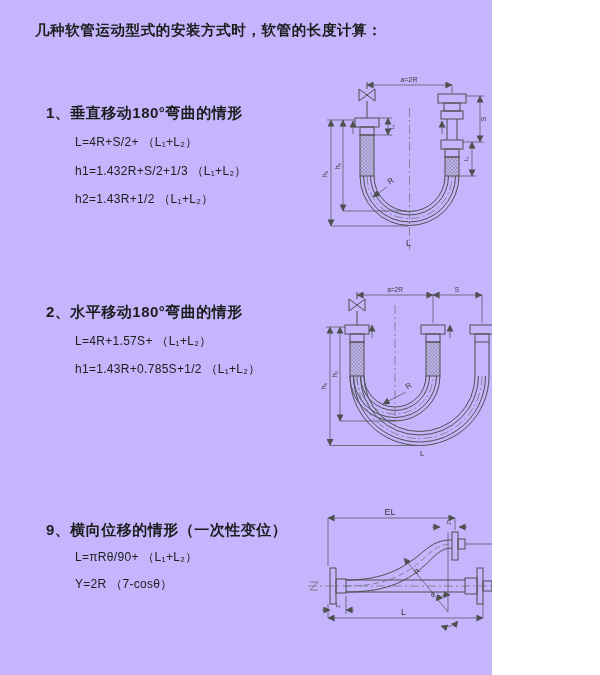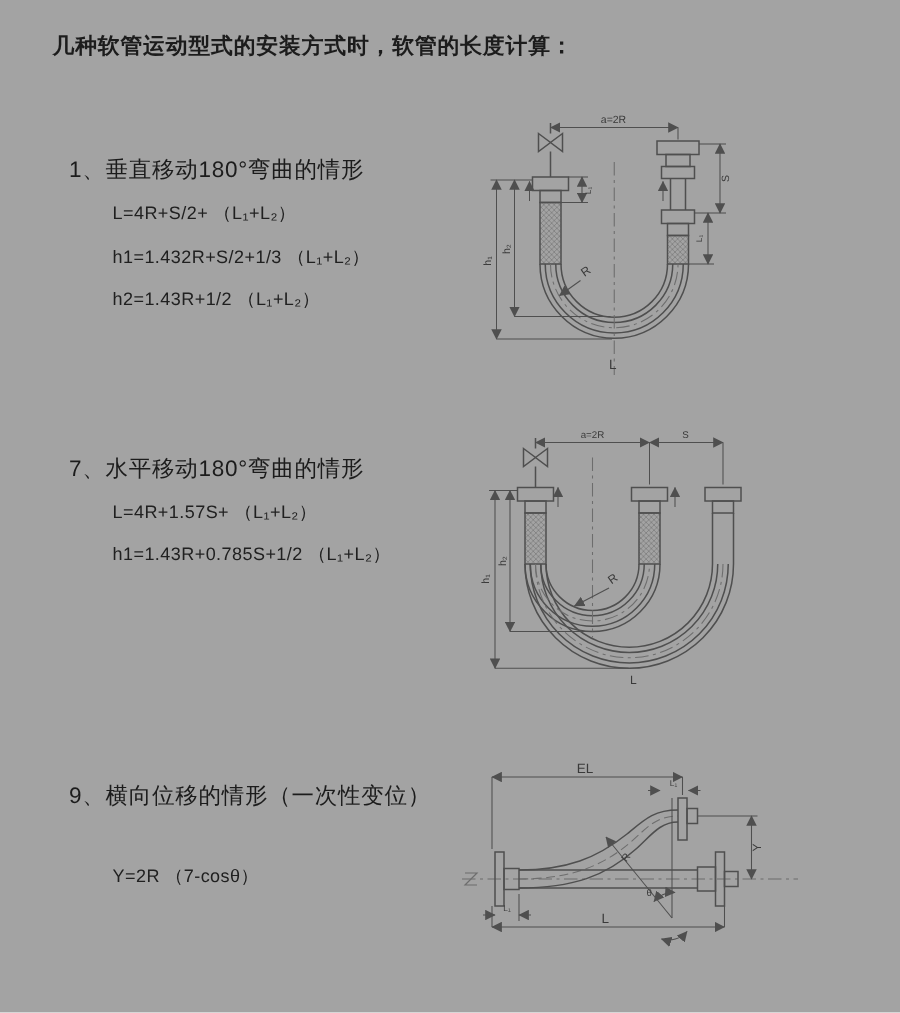--- a/index.html
+++ b/index.html
@@ -1,41 +1,42 @@
 <!DOCTYPE html>
 <html><head>
 <meta charset="utf-8">
 <style>
   *{margin:0;padding:0;box-sizing:border-box}
   html,body{background:#ffffff}
   body{width:600px;height:675px;font-family:"Liberation Sans","DejaVu Sans",sans-serif}
-  .page{position:relative;width:600px;height:675px;background:#a3a3a3;overflow:hidden}
+  .page{position:relative;width:492px;height:675px;background:#c4b5fd;overflow:hidden}
   .doc-title{position:absolute;left:35px;top:21px;font-size:14.5px;font-weight:700;color:#1c1c1c;letter-spacing:.6px;white-space:nowrap}
-  .sec-heading{position:absolute;font-size:15px;font-weight:400;color:#1c1c1c;letter-spacing:.5px;white-space:nowrap}
+  .sec-heading{position:absolute;font-size:15px;font-weight:700;color:#1c1c1c;letter-spacing:.5px;white-space:nowrap}
   .formula{position:absolute;font-size:12px;font-weight:400;color:#202020;letter-spacing:.3px;white-space:nowrap}
   svg{position:absolute}
   svg text{font-family:"Liberation Sans","DejaVu Sans",sans-serif;fill:#3a3a3a}
 </style>
 </head>
 <body>
 
 <div class="page">
 
   <div class="doc-title">几种软管运动型式的安装方式时，软管的长度计算：</div>
 
   <div class="sec-heading" style="left:46px;top:104px">1、垂直移动180°弯曲的情形</div>
   <div class="formula" style="left:75px;top:134px">L=4R+S/2+ （L₁+L₂）</div>
   <div class="formula" style="left:75px;top:163px">h1=1.432R+S/2+1/3 （L₁+L₂）</div>
   <div class="formula" style="left:75px;top:191px">h2=1.43R+1/2 （L₁+L₂）</div>
 
-  <div class="sec-heading" style="left:46px;top:303px">7、水平移动180°弯曲的情形</div>
+  <div class="sec-heading" style="left:46px;top:303px">2、水平移动180°弯曲的情形</div>
   <div class="formula" style="left:75px;top:333px">L=4R+1.57S+ （L₁+L₂）</div>
   <div class="formula" style="left:75px;top:361px">h1=1.43R+0.785S+1/2 （L₁+L₂）</div>
 
   <div class="sec-heading" style="left:46px;top:521px">9、横向位移的情形（一次性变位）</div>
+  <div class="formula" style="left:75px;top:549px">L=πRθ/90+ （L₁+L₂）</div>
   <div class="formula" style="left:75px;top:576px">Y=2R （7-cosθ）</div>
 
   <svg style="left:310px;top:70px" width="290" height="190" viewBox="0 0 290 190">
     <defs>
       <marker id="arw1" viewBox="0 0 8 8" refX="7.5" refY="4" markerWidth="7" markerHeight="7" markerUnits="userSpaceOnUse" orient="auto-start-reverse">
         <path d="M0,0 L8,4 L0,8 z" fill="#4f4f4f"></path>
       </marker>
       <pattern id="hatch1" width="3.5" height="3.5" patternUnits="userSpaceOnUse">
         <path d="M0,3.5 L3.5,0 M0,0 L3.5,3.5" stroke="#808080" stroke-width="0.55"></path>
       </pattern>

